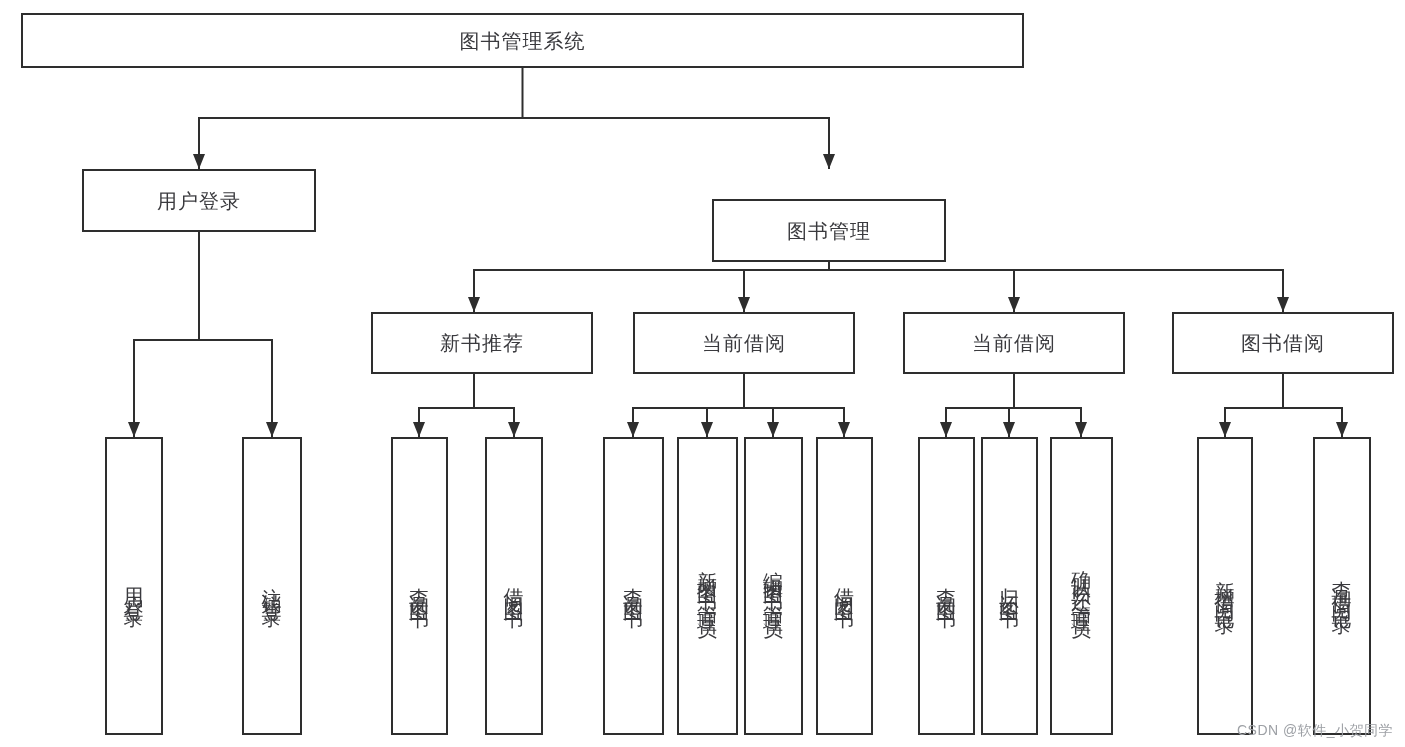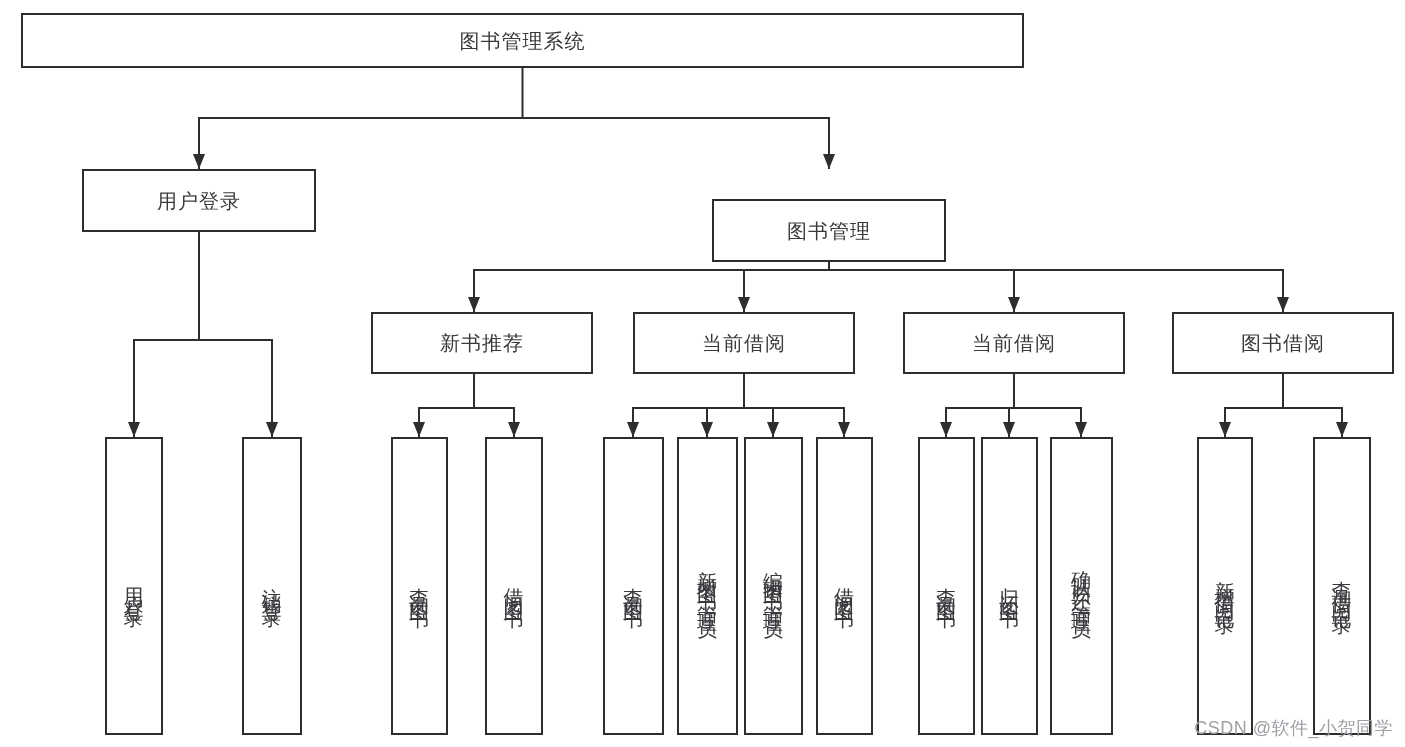--- a/index.html
+++ b/index.html
@@ -42,21 +42,21 @@
     writing-mode: vertical-rl;
     text-orientation: mixed;
     font-size: 20px;
     letter-spacing: 7px;
     text-align: center;
   }
   .watermark {
     position: absolute;
     right: 12px;
     bottom: 7px;
-    font-size: 18px;
+    font-size: 14px;
     color: #9da0a5;
     letter-spacing: 0.5px;
     z-index: 2;
     white-space: nowrap;
   }
 </style>
 </head>
 <body>
 
 <div class="stage">

